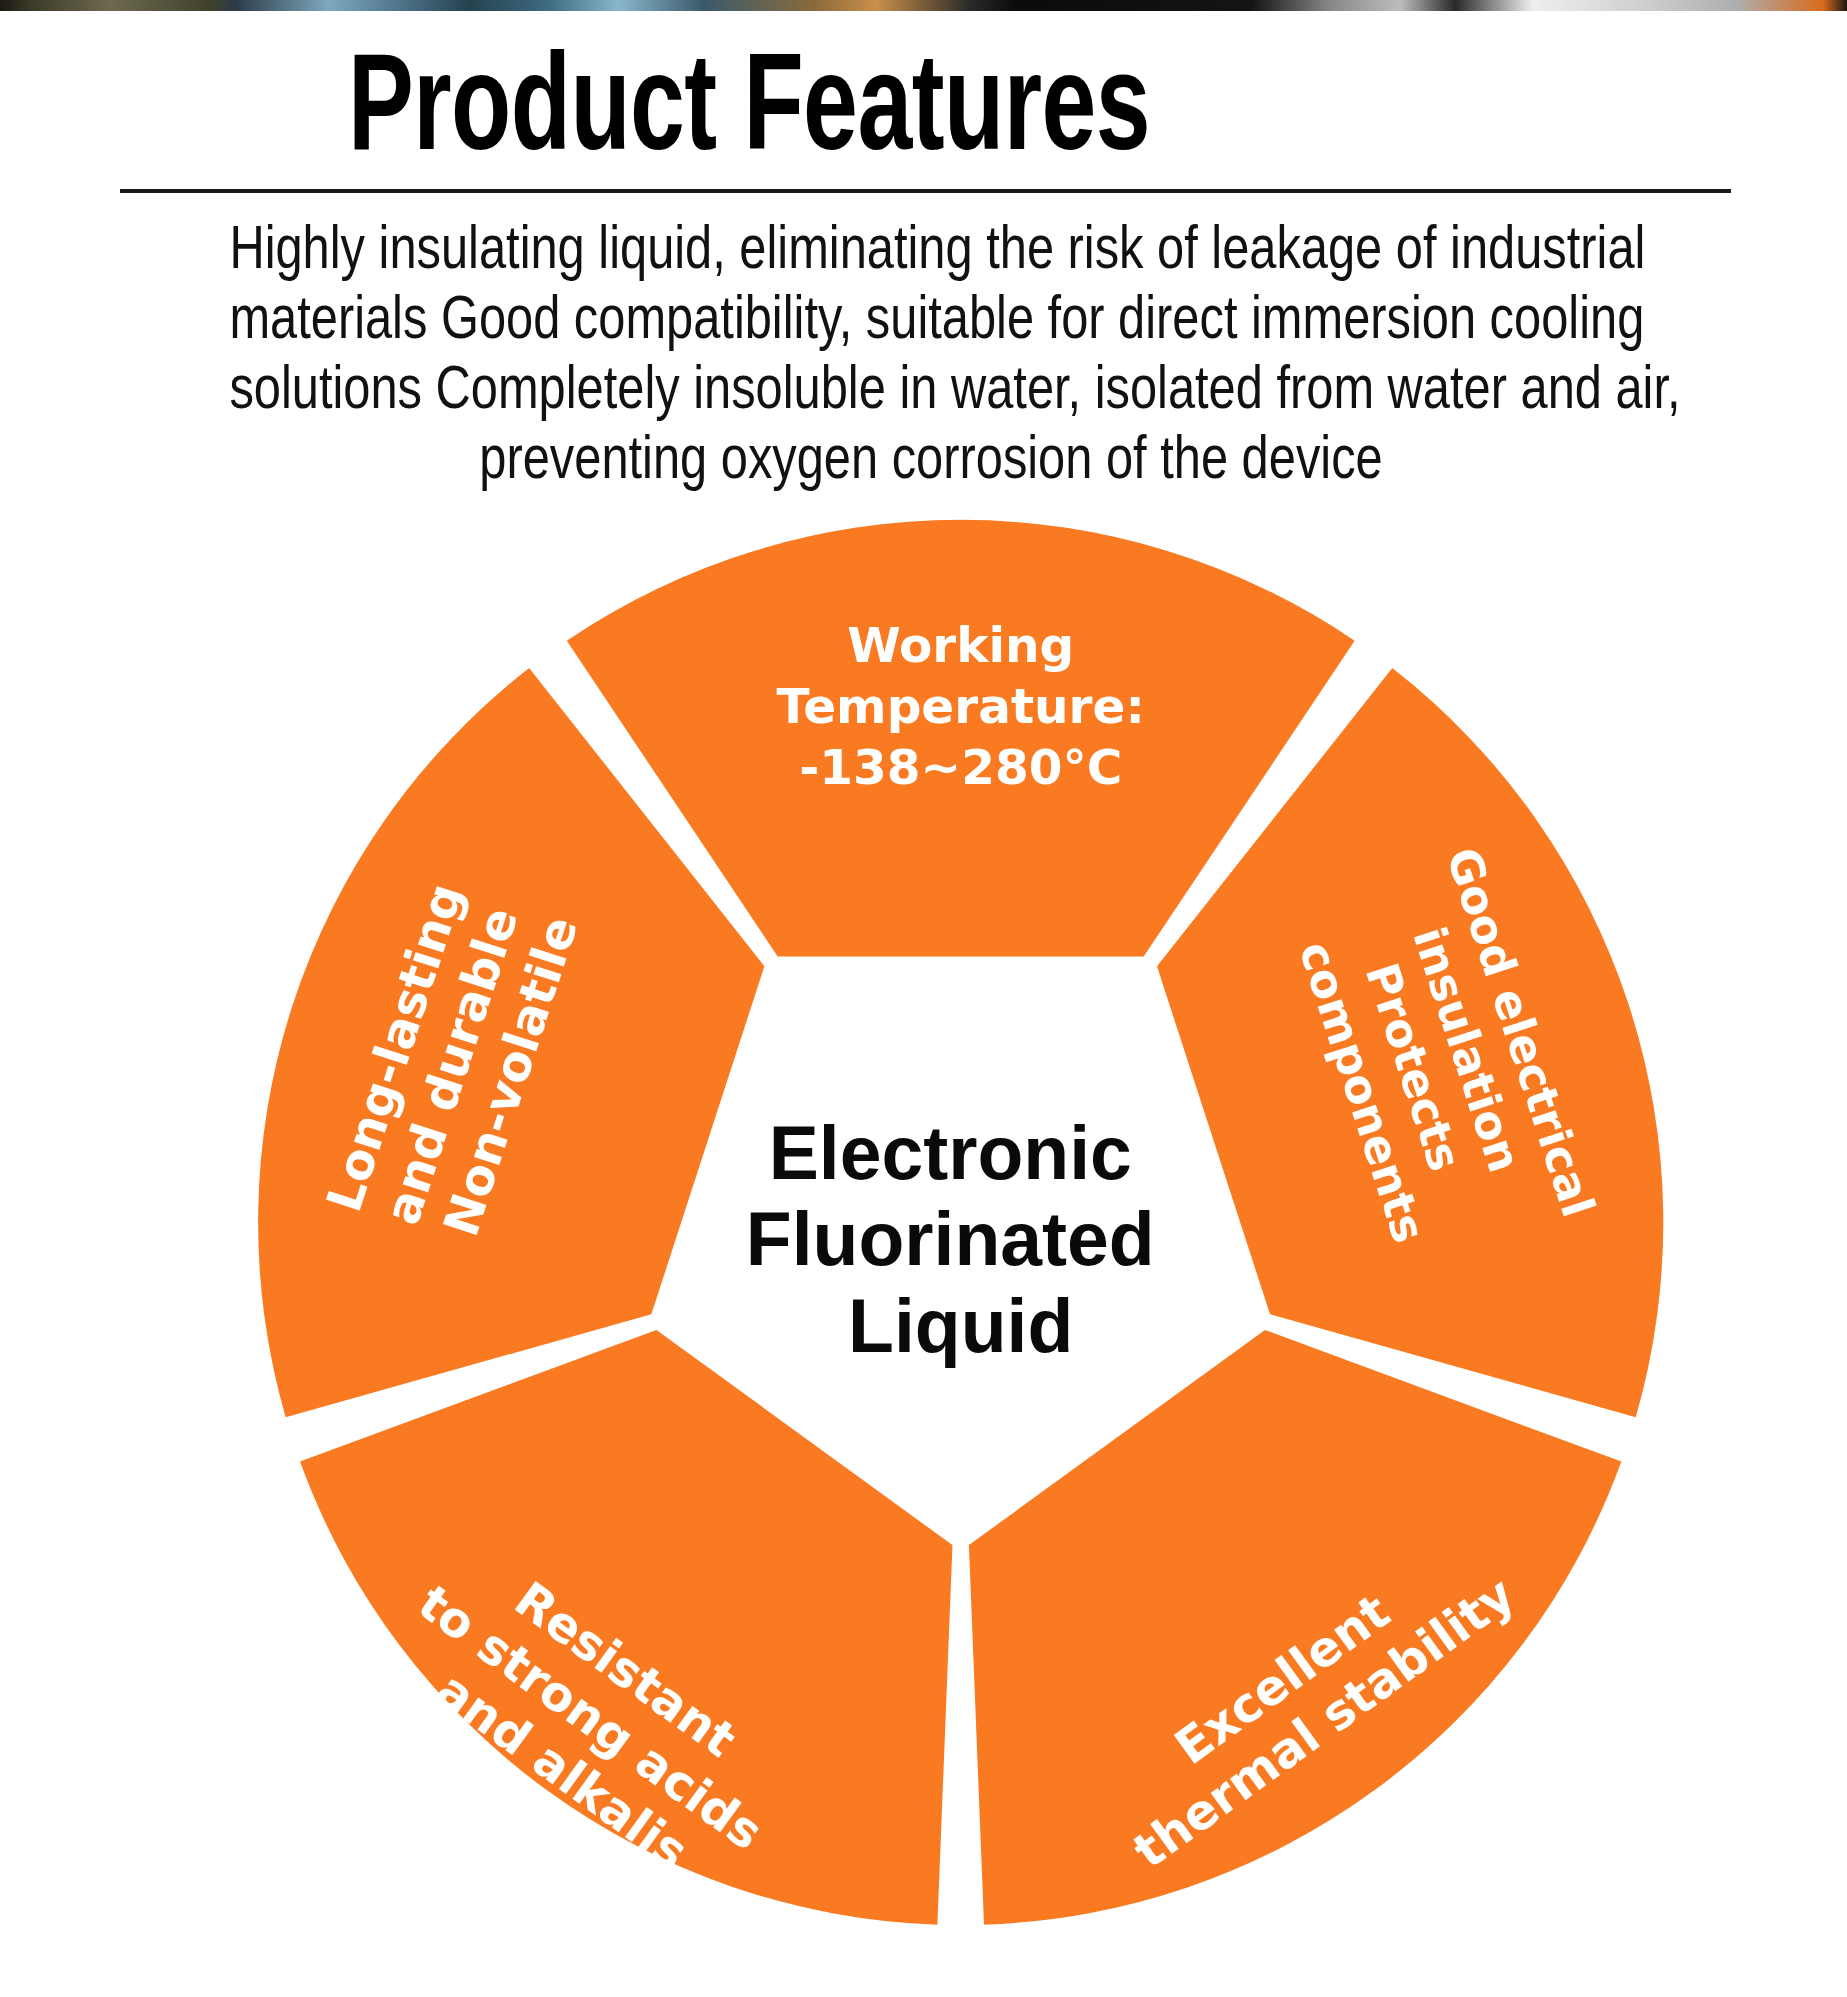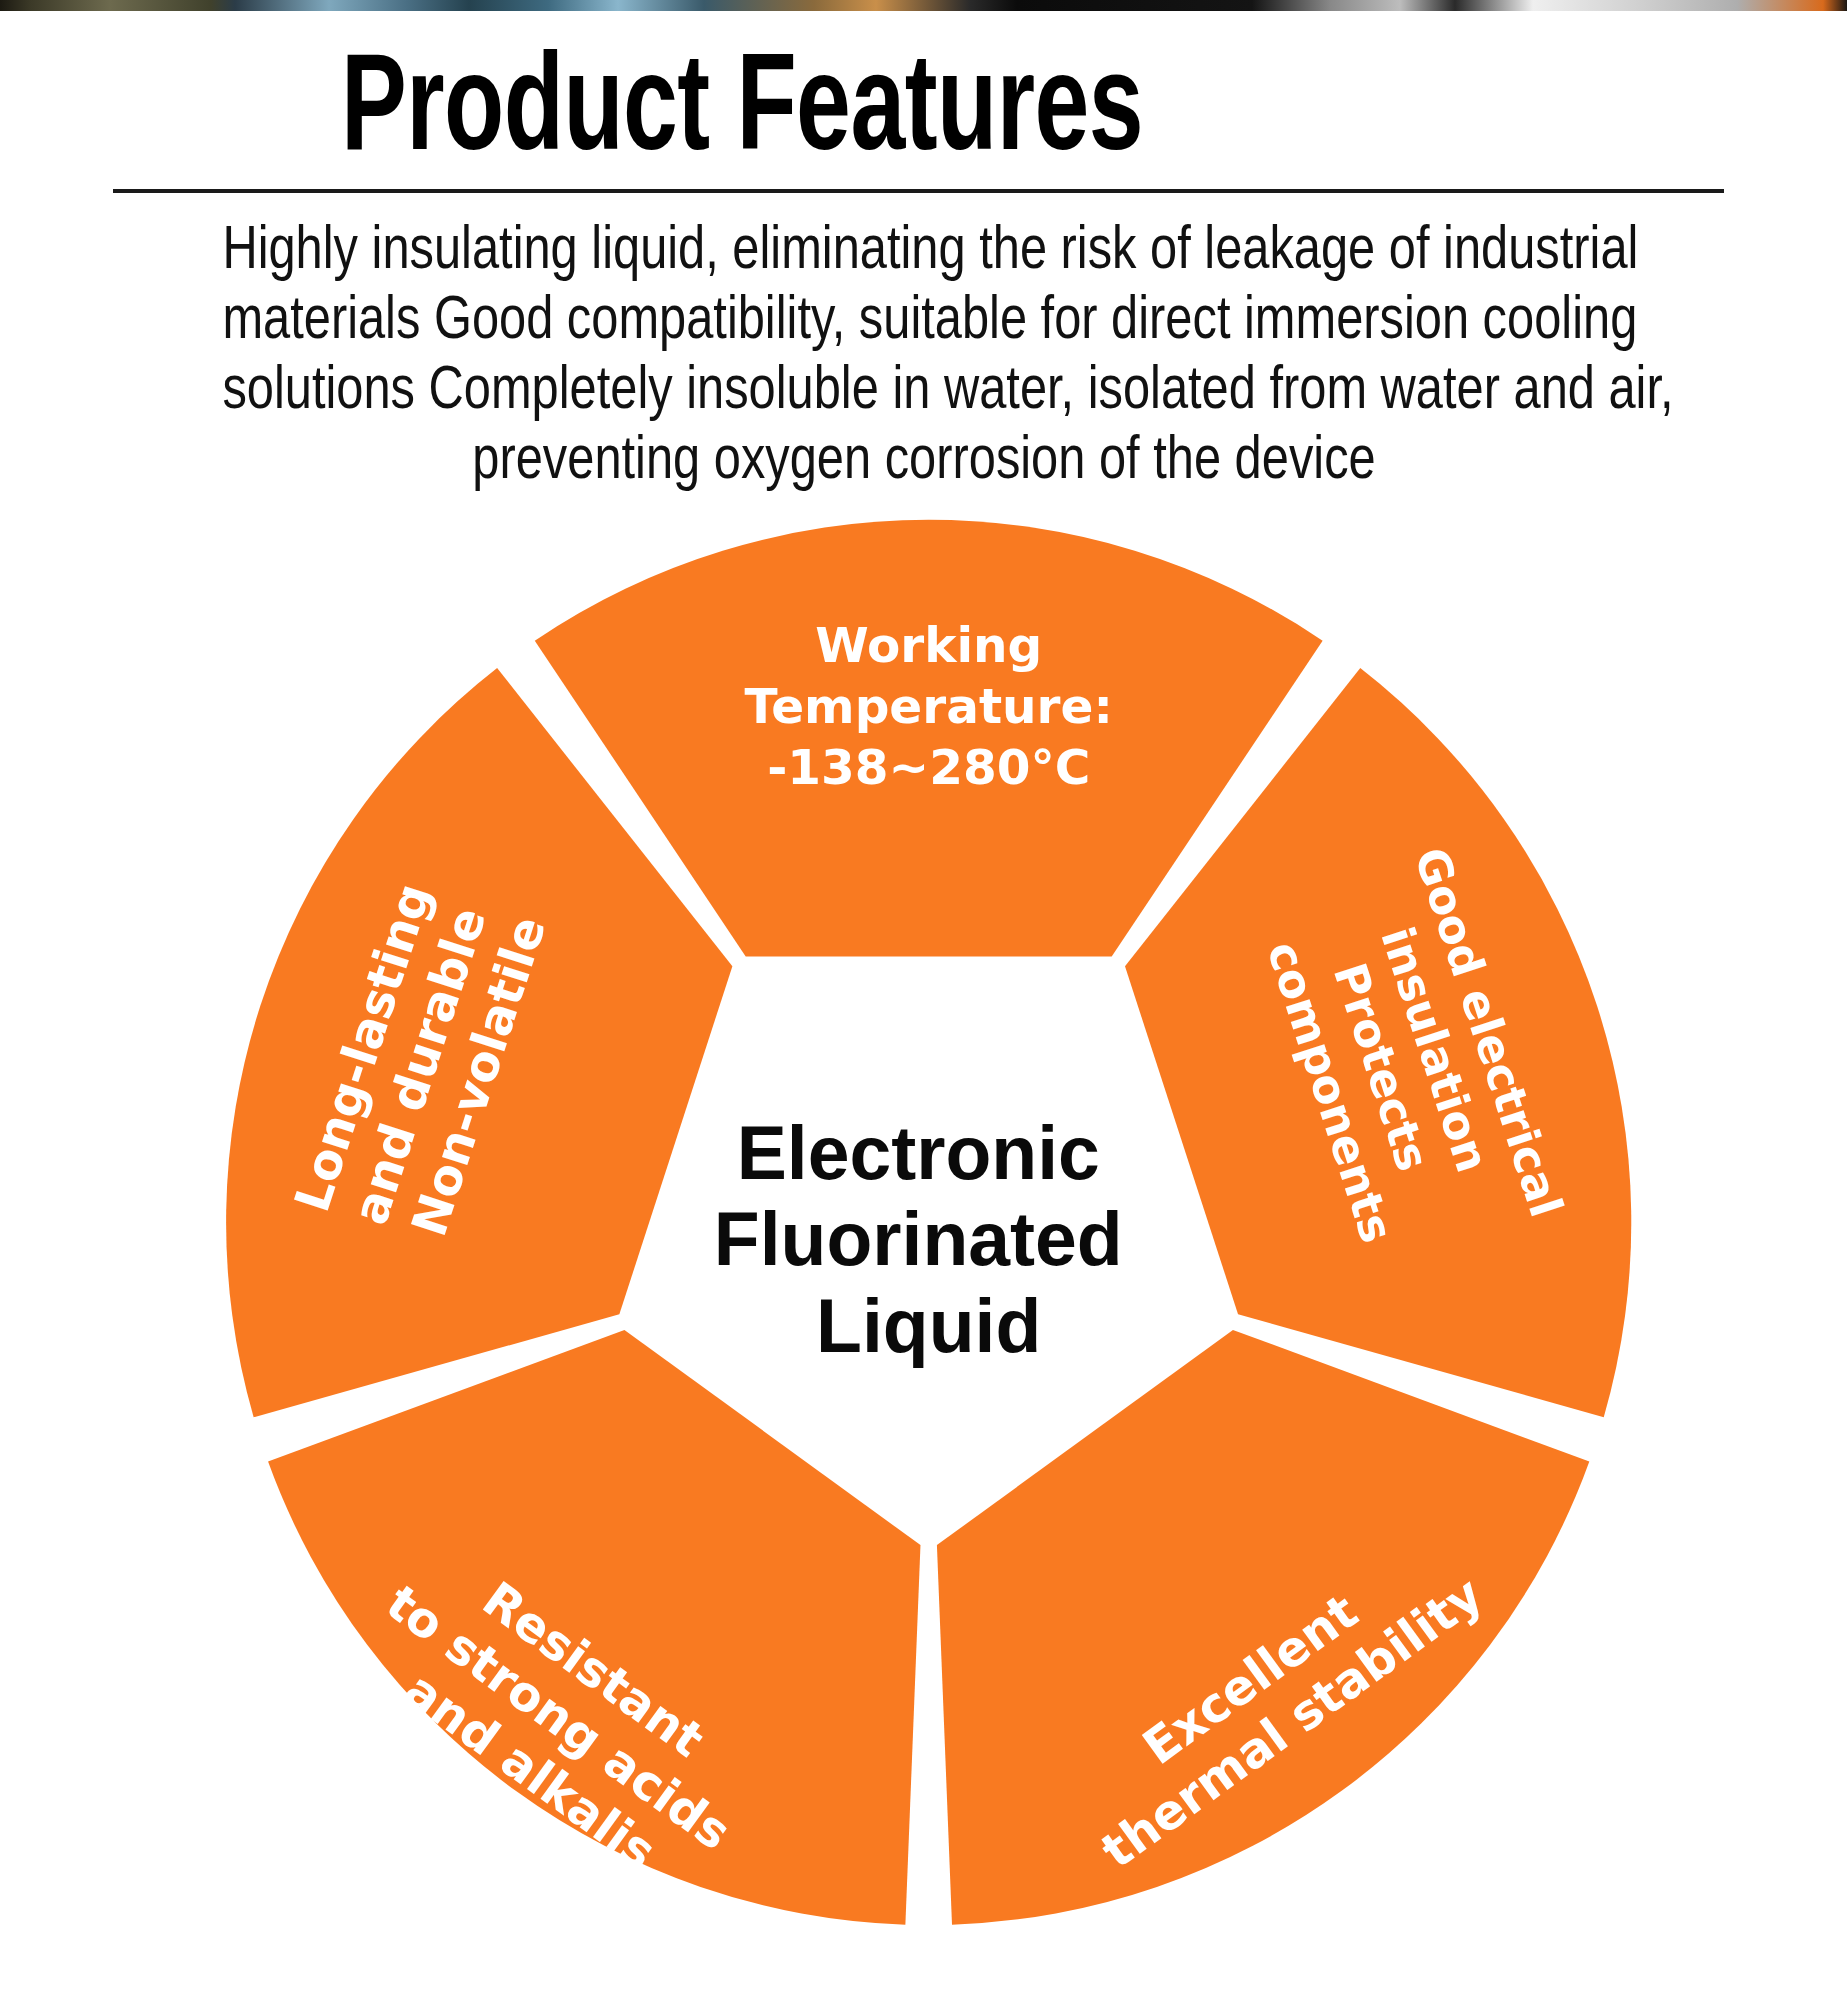--- a/index.html
+++ b/index.html
@@ -35,21 +35,21 @@
     left: 0; top: 0;
     width: 1848px;
     height: 20.3px;
     background: #000000;
     z-index: -1;
   }
 
   
   #header {
     position: absolute;
-    left: 0; top: 20.3px;
+    left: 7px; top: 20.3px;
     width: 1484px;
   }
   #page-title {
     text-align: center;
     font-family: "Liberation Sans Narrow", "Liberation Sans", sans-serif;
     font-weight: bold;
     font-size: 137px;
     line-height: 149px;
     letter-spacing: -0.8px;
     color: #000000;
@@ -83,20 +83,21 @@
   }
   #subtitle span { display: block; white-space: nowrap; }
 
   
   #donut-wrap {
     position: absolute;
     left: 0;
     top: 469px;
     width: 1720px;
     height: 1528px;
+    padding-left: 32px;
   }
   svg#donut { display: block; }
 
   .seg-path { fill: #F97A21; }
   .seg-label {
     fill: #ffffff;
     font-family: "DejaVu Sans", sans-serif;
     font-weight: bold;
     font-size: 62px;
   }

